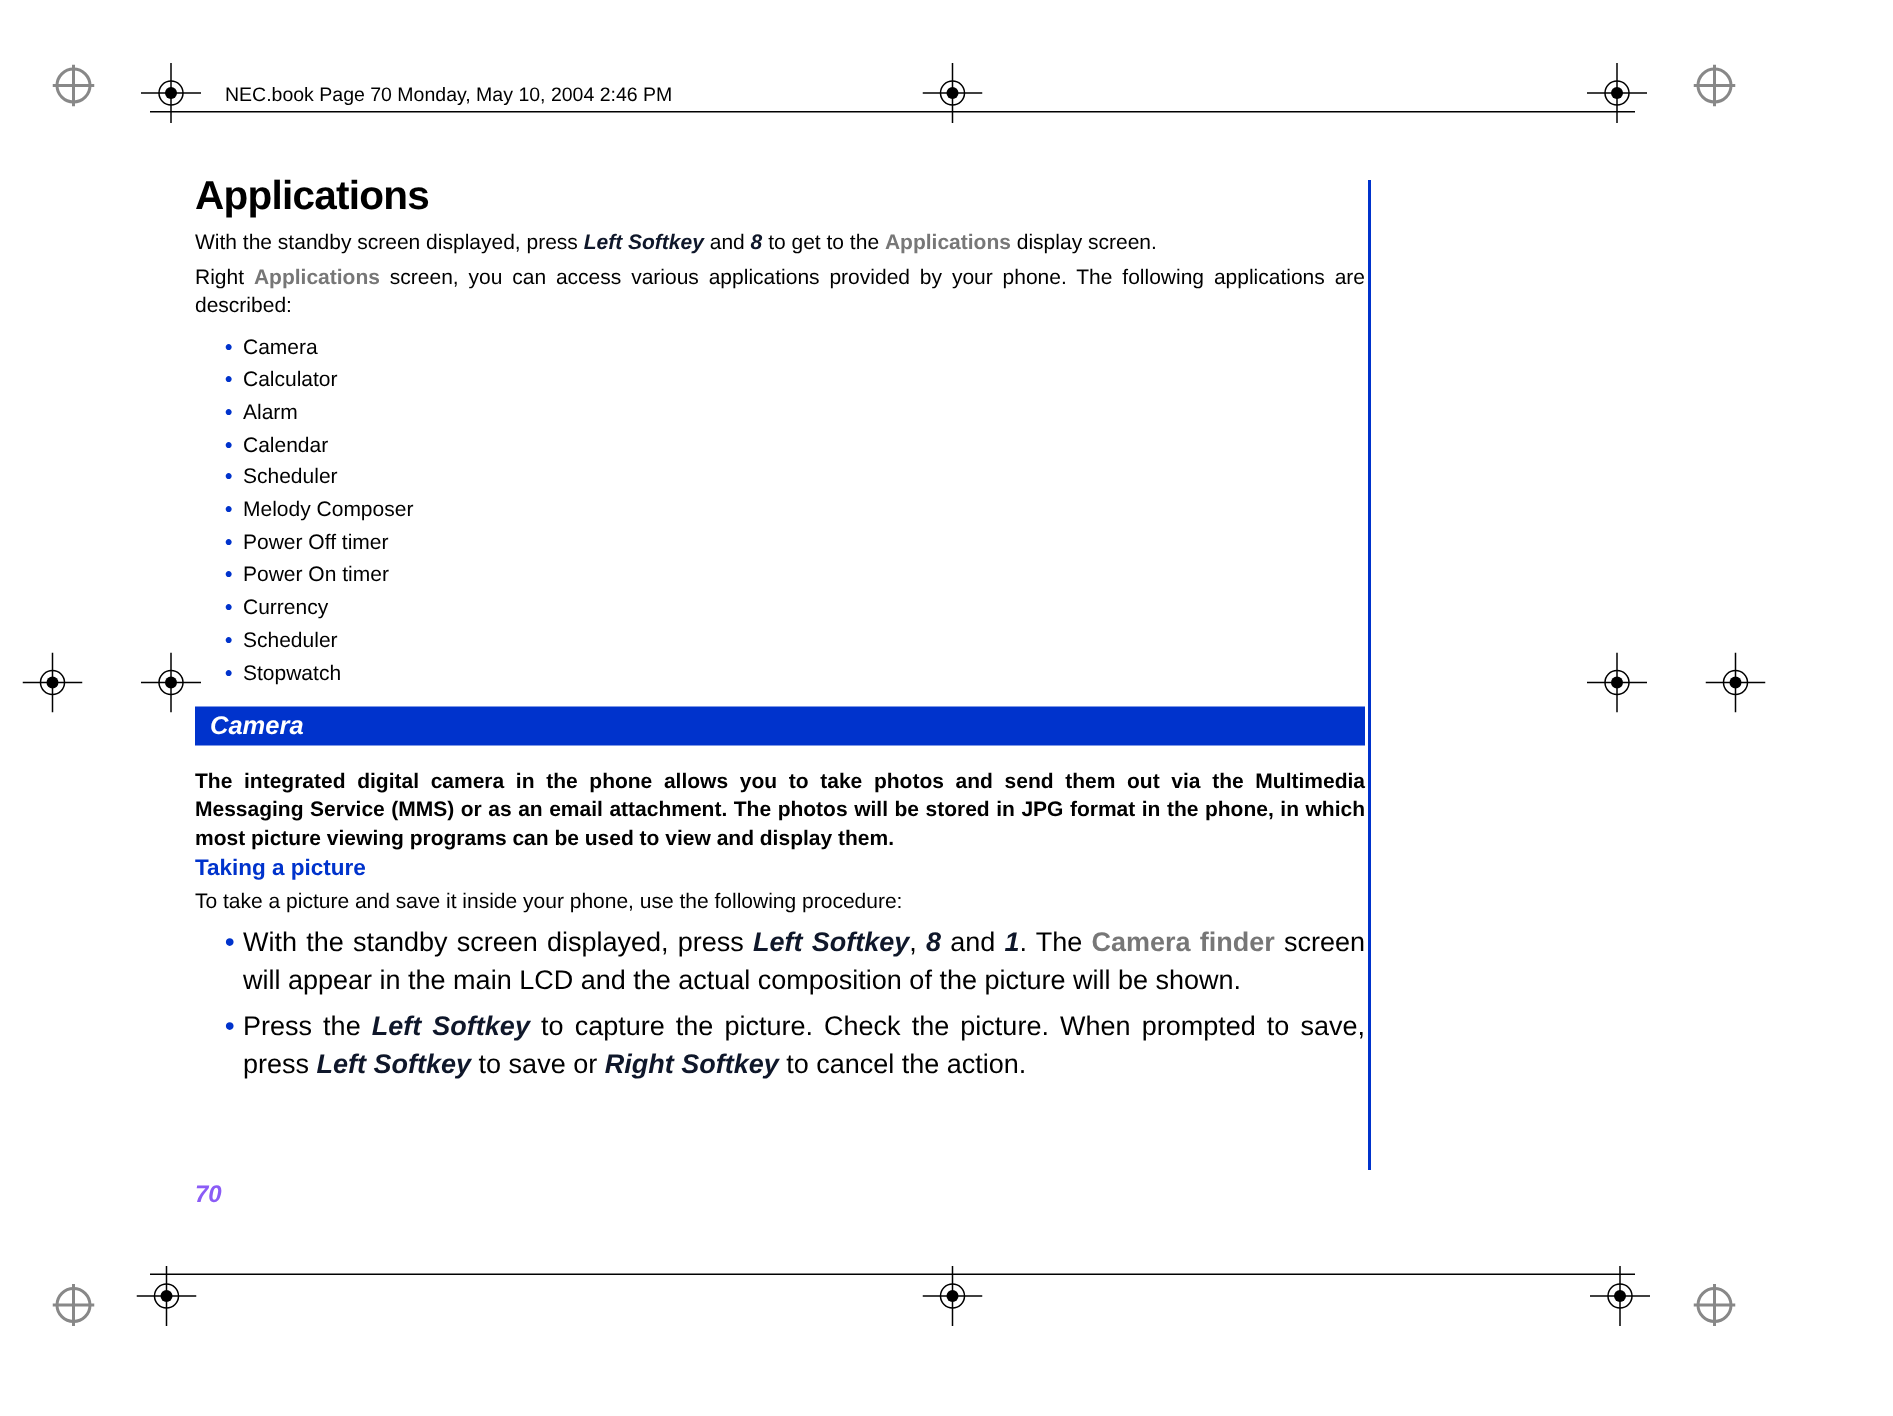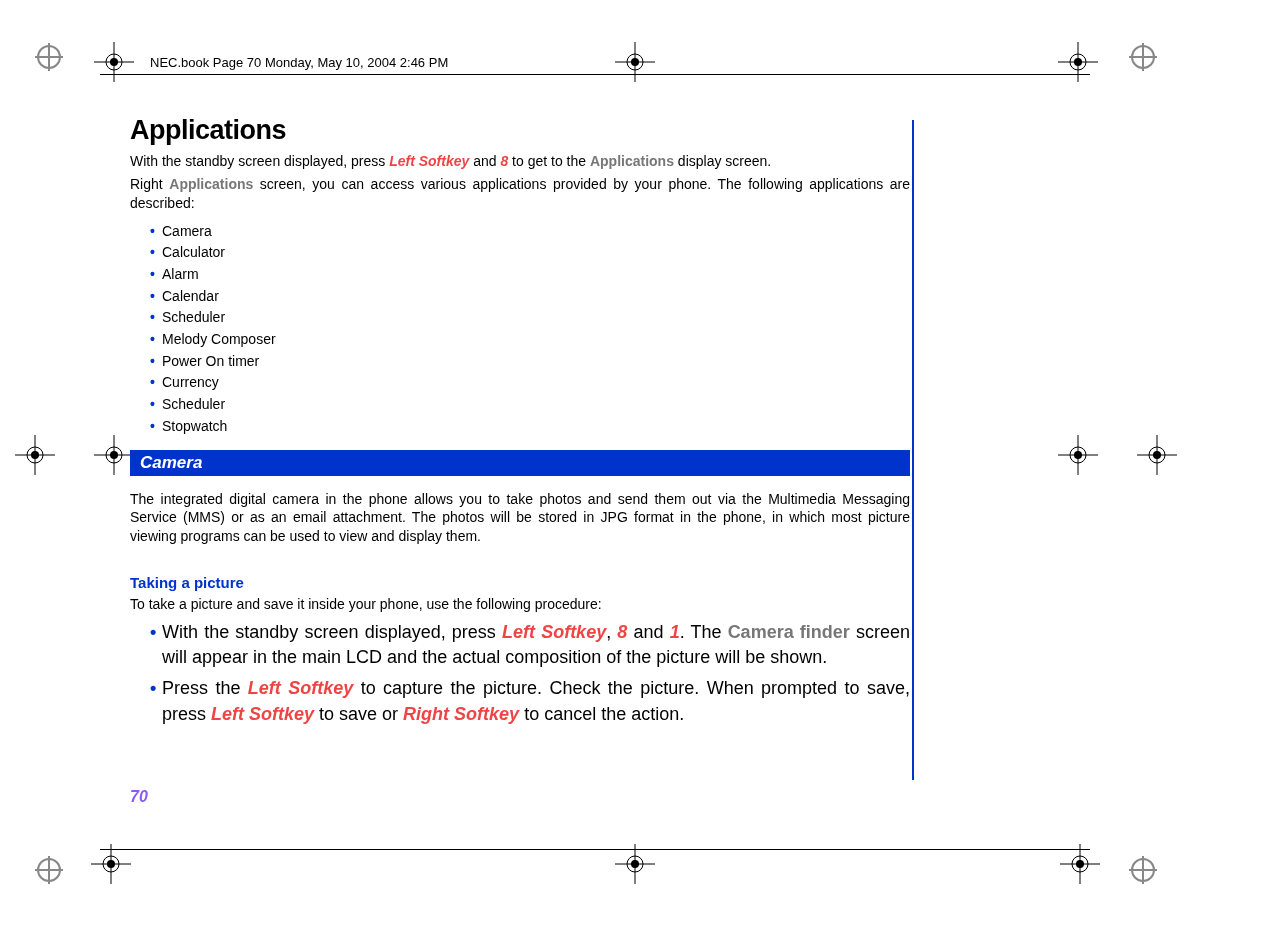--- a/index.html
+++ b/index.html
@@ -102,21 +102,21 @@
     }
     
     .intro-text {
       font-size: 14px;
       line-height: 1.35;
       margin-bottom: 4px;
       text-align: justify;
     }
     
     .key-ref {
-      color: #ef4444;
+      color: #0f172a;
       font-weight: bold;
       font-style: italic;
     }
     
     .screen-ref {
       color: #777;
       font-weight: bold;
     }
     
     .bullet-list {
@@ -148,21 +148,22 @@
       font-size: 17px;
       padding: 3px 10px;
       margin-top: 12px;
       margin-bottom: 14px;
     }
     
     .body-text {
       font-size: 14px;
       line-height: 1.35;
       text-align: justify;
-      margin-bottom: 28px;
+      margin-bottom: 2px;
+      font-weight: bold;
     }
     
     .sub-heading {
       color: #0033cc;
       font-weight: bold;
       font-size: 15px;
       margin-bottom: 4px;
     }
     
     .proc-list {
@@ -331,20 +332,21 @@
       <span>Right </span><span class="screen-ref">Applications</span><span> screen, you can access various applications provided by your phone. The following applications are described:</span>
     </p>
 
     <ul class="bullet-list">
       <li>Camera</li>
       <li>Calculator</li>
       <li>Alarm</li>
       <li>Calendar</li>
       <li>Scheduler</li>
       <li>Melody Composer</li>
+      <li>Power Off timer</li>
       <li>Power On timer</li>
       <li>Currency</li>
       <li>Scheduler</li>
       <li>Stopwatch</li>
     </ul>
 
     <div class="section-header">Camera</div>
 
     <p class="body-text">The integrated digital camera in the phone allows you to take photos and send them out via the Multimedia Messaging Service (MMS) or as an email attachment. The photos will be stored in JPG format in the phone, in which most picture viewing programs can be used to view and display them.</p>
 

